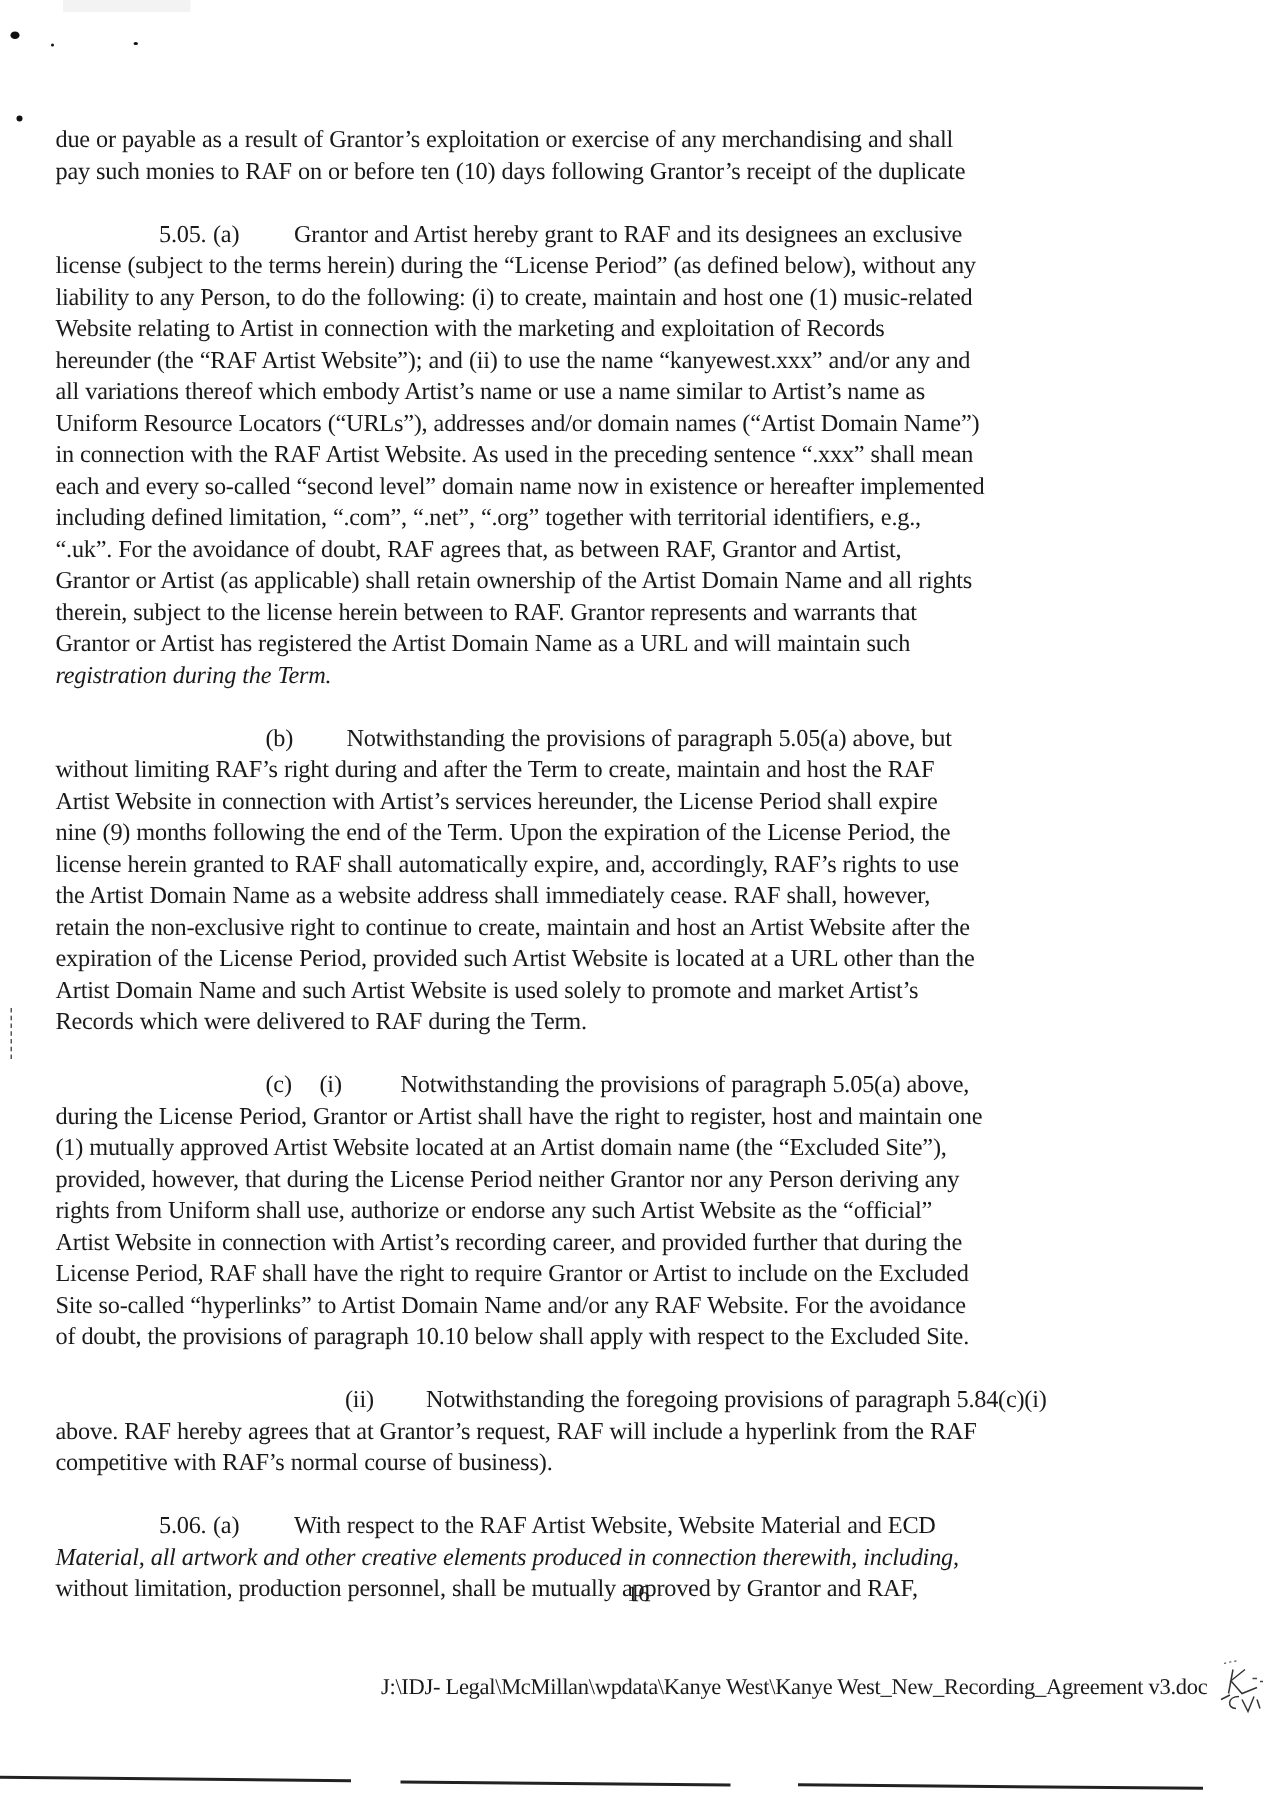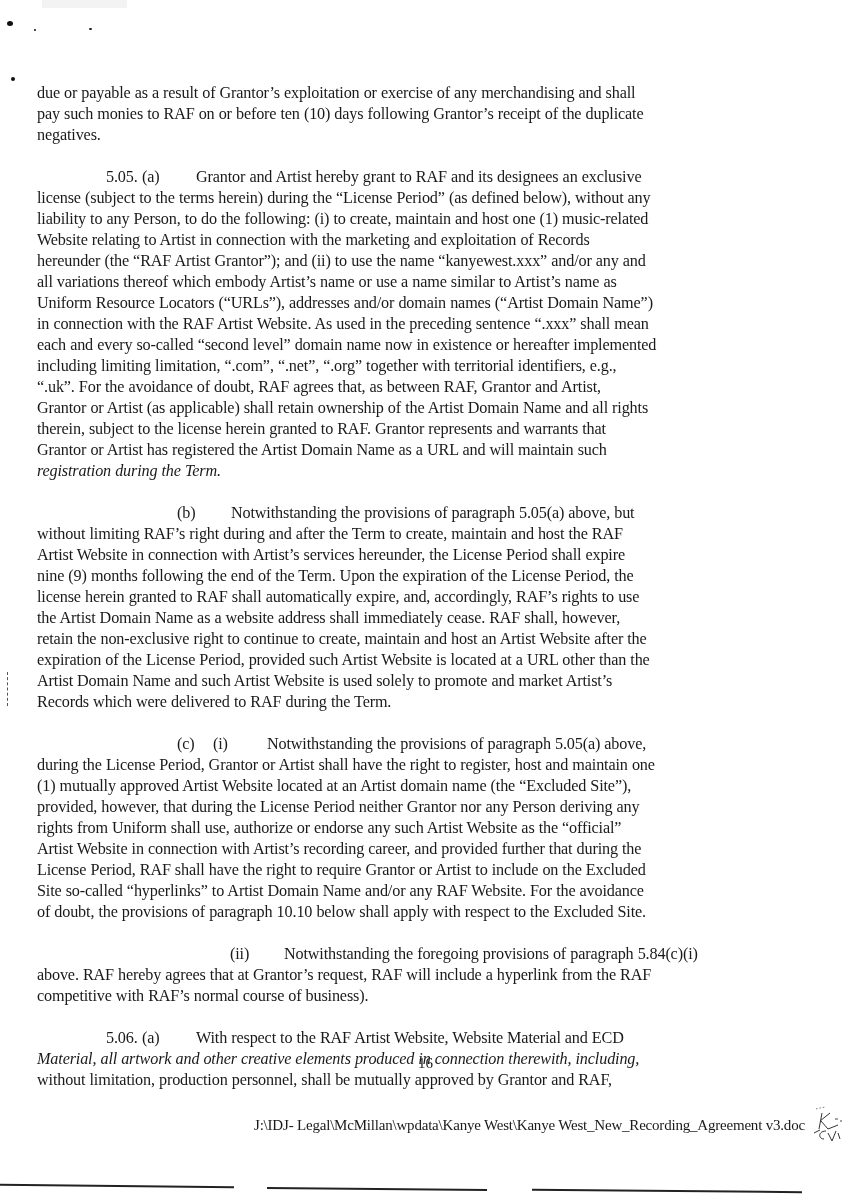--- a/index.html
+++ b/index.html
@@ -90,40 +90,39 @@
 <div class="speck" style="left:34px;top:29px;width:2px;height:2px;"></div>
 <div class="speck" style="left:89px;top:28px;width:3px;height:2px;"></div>
 <div class="speck" style="left:11px;top:77px;width:4px;height:4px;"></div>
 <div class="margin-mark"></div>
 
 <div class="page">
 
   <div>
     <div class="line">due or payable as a result of Grantor’s exploitation or exercise of any merchandising and shall</div>
     <div class="line">pay such monies to RAF on or before ten (10) days following Grantor’s receipt of the duplicate</div>
-    <div class="line">negatives.</div>
   </div>
   <div class="gap"></div>
 
   <div>
     <div class="line ind1">
       <span class="tab-a">5.05.</span><span class="tab-b">(a)</span><span>Grantor and Artist hereby grant to RAF and its designees an exclusive</span>
     </div>
     <div class="line">license (subject to the terms herein) during the “License Period” (as defined below), without any</div>
     <div class="line">liability to any Person, to do the following: (i) to create, maintain and host one (1) music-related</div>
     <div class="line">Website relating to Artist in connection with the marketing and exploitation of Records</div>
-    <div class="line">hereunder (the “RAF Artist Grantor”); and (ii) to use the name “kanyewest.xxx” and/or any and</div>
+    <div class="line">hereunder (the “RAF Artist Website”); and (ii) to use the name “kanyewest.xxx” and/or any and</div>
     <div class="line">all variations thereof which embody Artist’s name or use a name similar to Artist’s name as</div>
     <div class="line">Uniform Resource Locators (“URLs”), addresses and/or domain names (“Artist Domain Name”)</div>
     <div class="line">in connection with the RAF Artist Website.  As used in the preceding sentence “.xxx” shall mean</div>
     <div class="line">each and every so-called “second level” domain name now in existence or hereafter implemented</div>
-    <div class="line">including limiting limitation, “.com”, “.net”, “.org” together with  territorial identifiers, e.g.,</div>
+    <div class="line">including defined limitation, “.com”, “.net”, “.org” together with  territorial identifiers, e.g.,</div>
     <div class="line">“.uk”.  For the avoidance of doubt, RAF agrees that, as between RAF, Grantor and Artist,</div>
     <div class="line">Grantor or Artist (as applicable) shall retain ownership of the Artist Domain Name and all rights</div>
-    <div class="line">therein, subject to the license herein granted to RAF.  Grantor represents and warrants that</div>
+    <div class="line">therein, subject to the license herein between to RAF.  Grantor represents and warrants that</div>
     <div class="line">Grantor or Artist has registered the Artist Domain Name as a URL and will maintain such</div>
     <div class="line it">registration during the Term.</div>
   </div>
   <div class="gap"></div>
 
   <div>
     <div class="line ind2">
       <span class="tab-b">(b)</span><span>Notwithstanding the provisions of paragraph 5.05(a) above, but</span>
     </div>
     <div class="line">without limiting RAF’s right during and after the Term to create, maintain and host the RAF</div>

